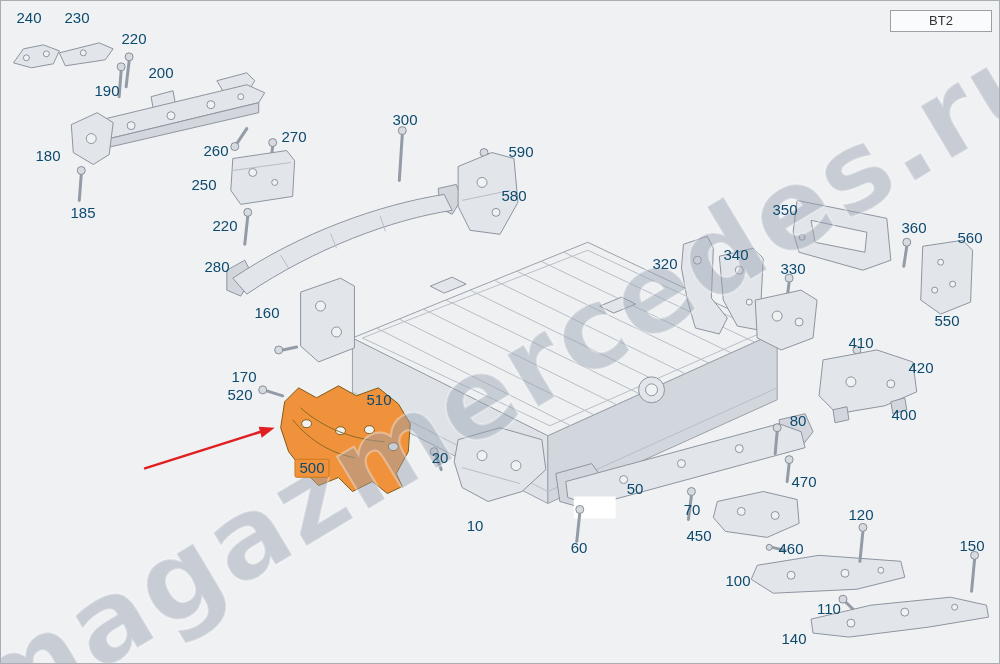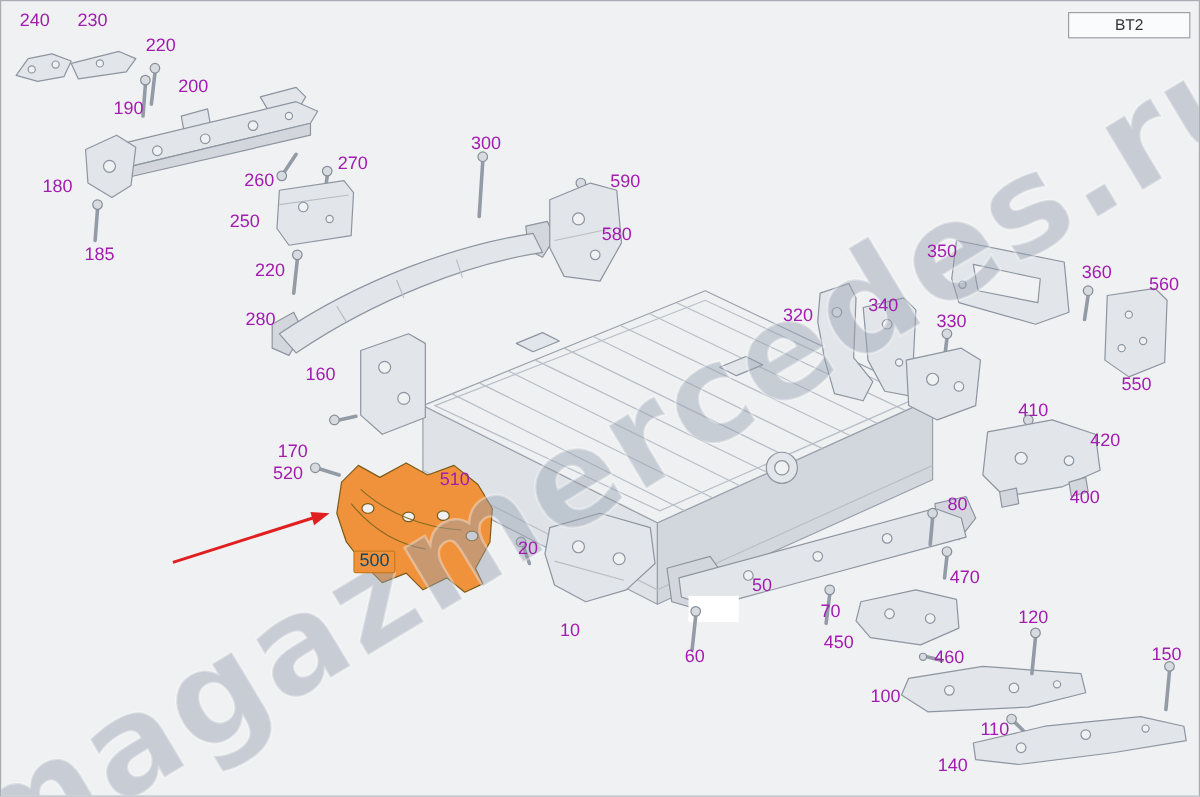--- a/index.html
+++ b/index.html
@@ -20,21 +20,21 @@
   .head{fill:#d7dbe0;stroke:#868e99;stroke-width:1}
   .orange{stroke:#7d5b17;stroke-width:1;stroke-linejoin:round}
   .ohole{fill:#f0f1f3;stroke:#7d5b17;stroke-width:1}
   .wm{font-family:"DejaVu Sans",sans-serif;font-weight:bold;font-size:112px;
       fill:#96a1b2;fill-opacity:.45;stroke:#ffffff;stroke-opacity:.35;stroke-width:2;letter-spacing:3px}
   .arrowline{stroke-width:2.5}
 
   
   .bt2{position:absolute;top:9px;right:7px;width:100px;height:20px;line-height:20px;text-align:center;
        border:1px solid #9aa0a6;background:#fafbfc;font-size:13px;color:#333;z-index:4}
-  .part-label{position:absolute;transform:translate(-50%,-50%);font-size:15px;color:#a21caf;
+  .part-label{position:absolute;transform:translate(-50%,-50%);font-size:15px;color:#0c4a6e;
               white-space:nowrap;z-index:3;line-height:1.1}
   .part-label.hl{padding:0 4px;border:1px solid #c97a1d;border-radius:2px;color:#0c4a6e}
 </style>
 </head>
 <body>
 
 <div class="page">
 
   <svg class="diagram" viewBox="0 0 1000 664">
 

